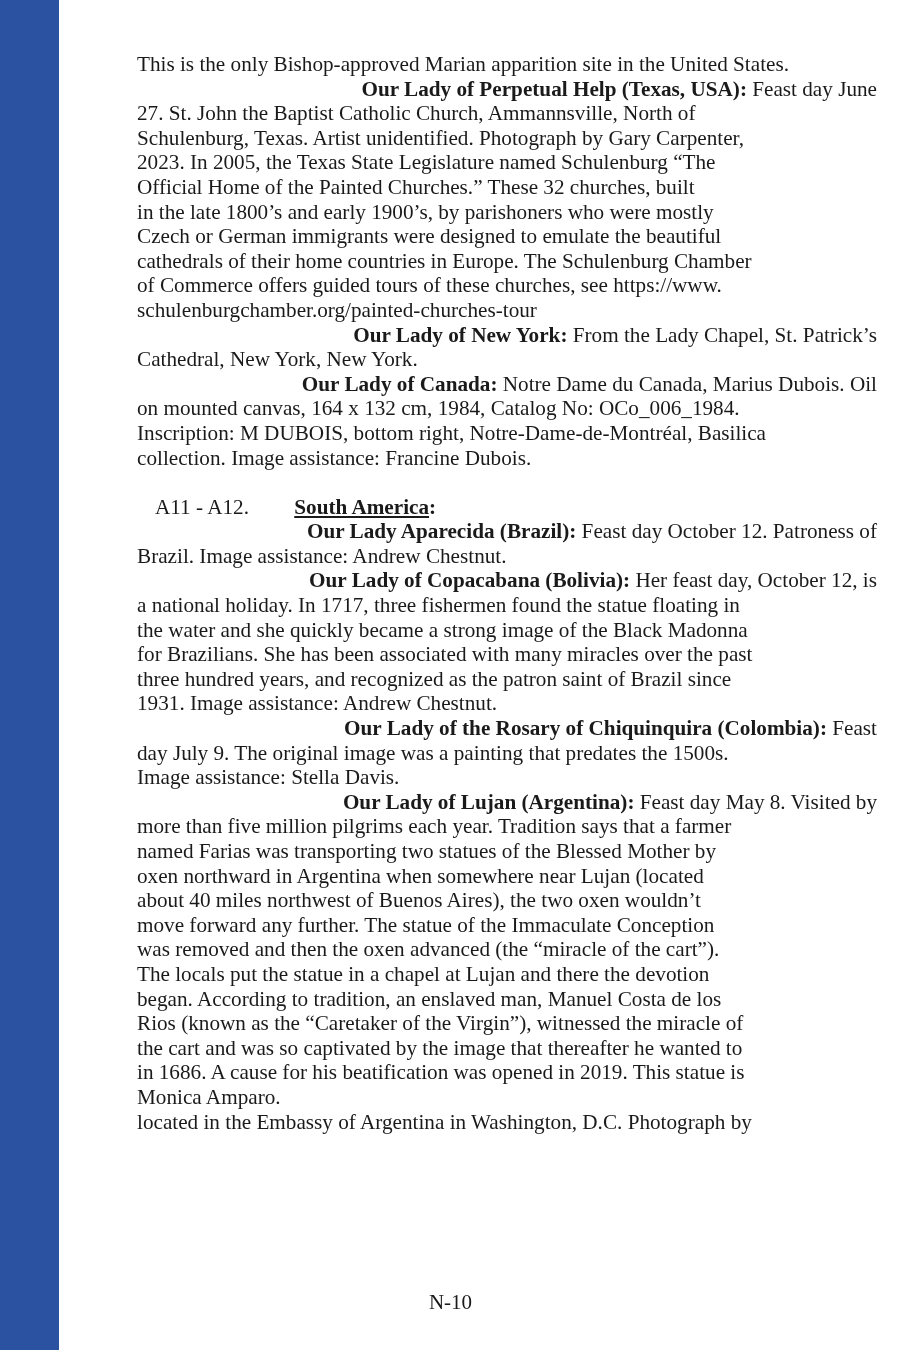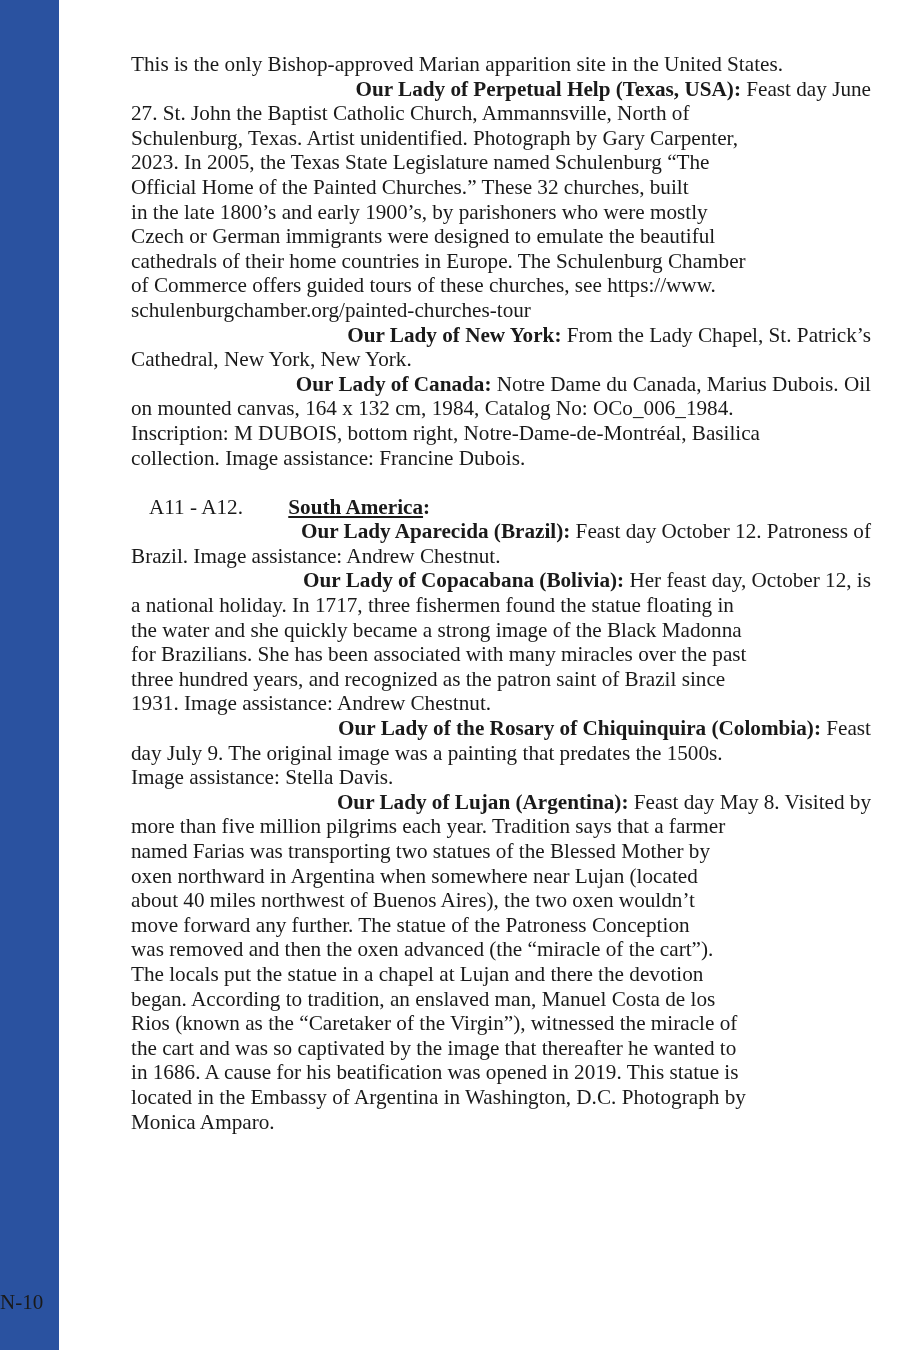--- a/index.html
+++ b/index.html
@@ -2,33 +2,33 @@
 <html><head>
 <meta charset="utf-8">
 <style>
   html, body { margin:0; padding:0; }
   body {
     width:901px; height:1350px; position:relative; overflow:hidden;
     background:#ffffff; color:#1a1a1a;
     font-family:"DejaVu Serif", "Liberation Serif", serif;
   }
   .sidebar { position:absolute; left:0; top:0; width:59px; height:1350px; background:#2a52a0; }
-  .content { position:absolute; left:131px; top:52px; width:740px; }
+  .content { position:absolute; left:137px; top:52px; width:740px; }
   .line {
     display:block; white-space:nowrap; height:24.6px; line-height:24.6px;
     font-family:"Liberation Serif", "DejaVu Serif", serif; font-size:21.2px;
   }
   .line.indent { padding-left:38px;text-align:right; }
   .line.heading-line { padding-left:18px; }
   .b { font-weight:bold; }
   .i { }
   .u { text-decoration:underline; font-weight:bold;margin-left:40px; }
   .gap { height:24.6px; }
   .page-number {
-    position:absolute; left:0; width:901px; top:1290px; 
+    position:absolute; left:0; width:901px; top:1290px; text-align:center;
     font-family:"Liberation Serif", "DejaVu Serif", serif; font-size:21px;
   }
 </style>
 </head>
 <body>
 
 <div class="sidebar" style="background: rgb(42, 82, 160);"></div>
 
 <div class="content">
 
@@ -83,25 +83,25 @@
     <span class="line">day  July 9. The original image was a painting that predates the 1500s.</span>
     <span class="line">Image  assistance:  Stella Davis.</span>
   </div>
 
   <div>
     <span class="line indent"><span class="b">Our Lady of Lujan (Argentina):</span><span> Feast day May 8.  Visited by</span></span>
     <span class="line">more than five million pilgrims each year.  Tradition says that a farmer</span>
     <span class="line">named Farias was transporting two statues of the Blessed Mother by</span>
     <span class="line">oxen northward in Argentina when somewhere near Lujan (located</span>
     <span class="line">about 40 miles northwest of Buenos Aires), the two oxen wouldn’t</span>
-    <span class="line">move forward any further.  The statue of the Patroness Conception</span>
+    <span class="line">move forward any further.  The statue of the Immaculate Conception</span>
     <span class="line">was removed and then the oxen advanced (the “miracle of the cart”).</span>
     <span class="line">The locals put the statue in a chapel at Lujan and there the devotion</span>
     <span class="line">began.  According to tradition, an enslaved man, Manuel Costa de los</span>
     <span class="line">Rios (known as the “Caretaker of the Virgin”), witnessed the miracle of</span>
     <span class="line">the cart and was so captivated by the image that thereafter he wanted to</span>
     <span class="line">in 1686.  A cause for his beatification was opened in 2019.  This statue is</span>
+    <span class="line">Monica Amparo.</span>
     <span class="line">located in the Embassy of Argentina in Washington, D.C.  Photograph by</span>
-    <span class="line">Monica Amparo.</span>
   </div>
 </div>
 
 <div class="page-number">N-10</div>
 
 </body></html>

